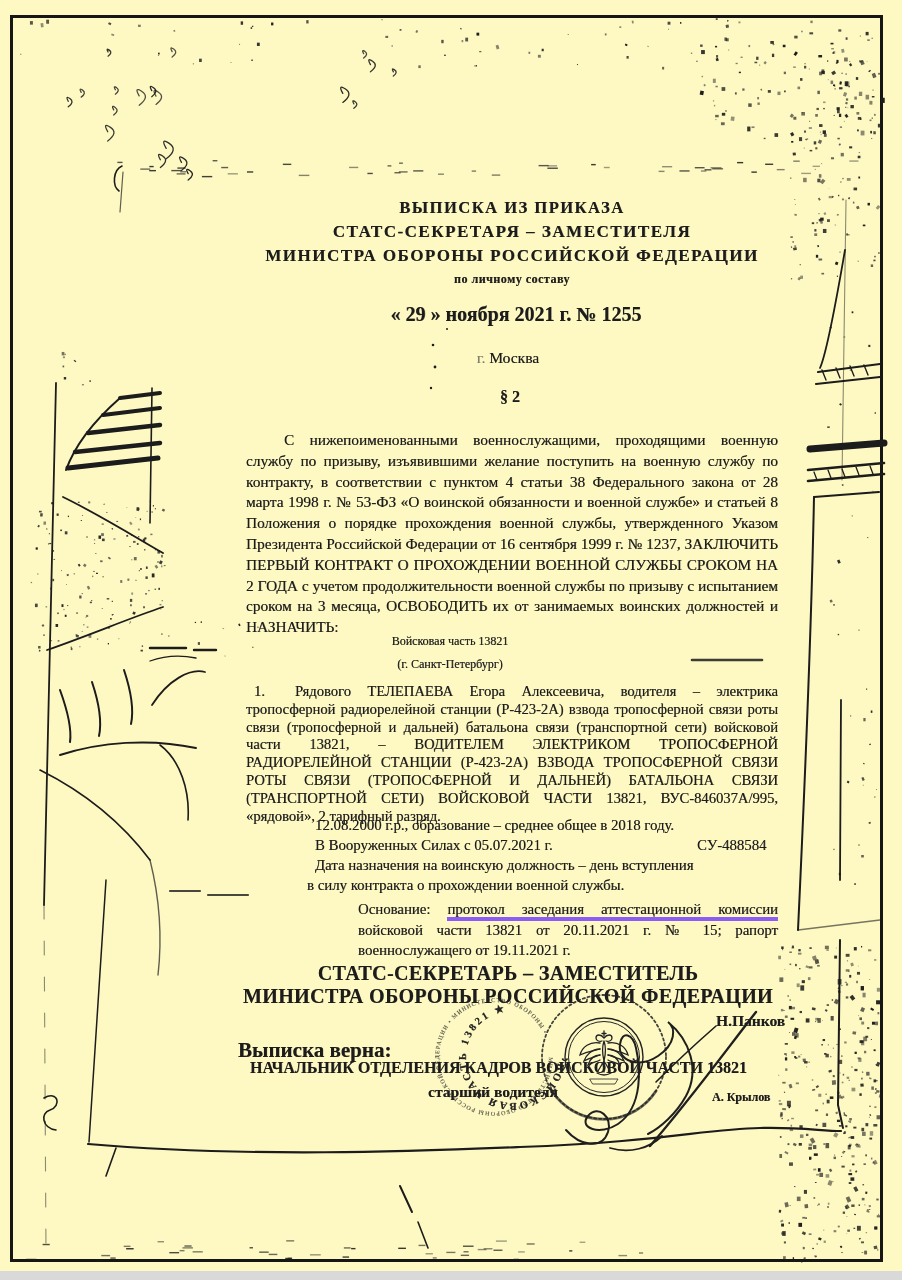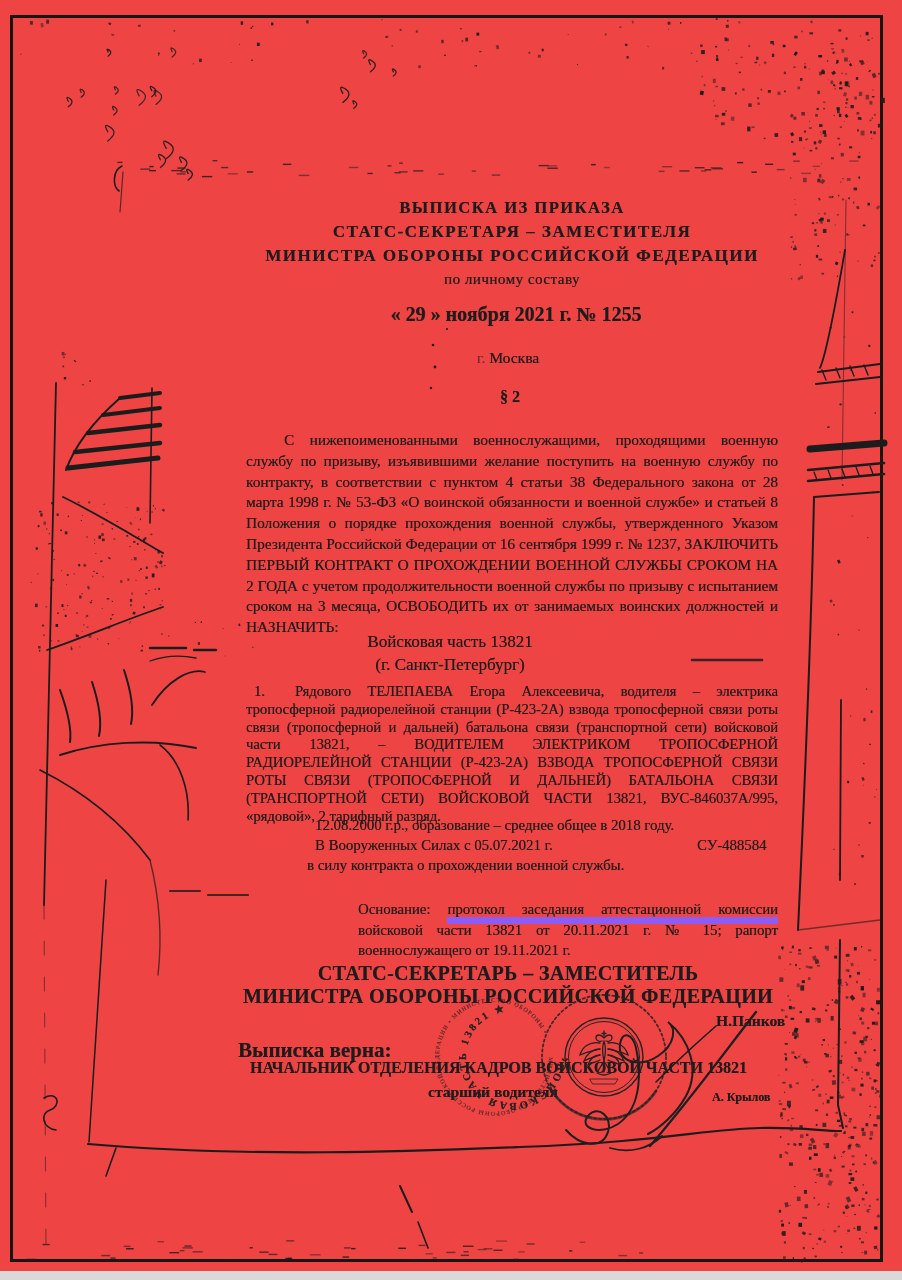--- a/index.html
+++ b/index.html
@@ -1,32 +1,32 @@
 <!DOCTYPE html>
 <html><head>
 <meta charset="utf-8">
 <style>
   html,body{margin:0;padding:0;background:#fff;width:902px;height:1280px;overflow:hidden}
-  .canvas{position:relative;width:902px;height:1280px;background:#ef4444;overflow:hidden;
+  .canvas{position:relative;width:902px;height:1280px;background:#fef9c3;overflow:hidden;
           font-family:"Liberation Serif","DejaVu Serif",serif;color:#1c1c1c}
   .frame{position:absolute;left:10px;top:15px;width:873px;height:1247px;border:3px solid #161616;box-sizing:border-box}
   .scanbar{position:absolute;left:0;top:1271px;width:902px;height:9px;background:#d9d9d9}
   .t{position:absolute;white-space:nowrap}
   .b{font-weight:bold}
   .ctr{text-align:center;white-space:normal}
   .j{text-align:justify;text-align-last:left;white-space:normal}
   .smudge{text-shadow:0.35px 0.25px 0 rgba(20,20,20,.55)}
   .hd1{font-size:16.5px;letter-spacing:1.5px;line-height:24px}
   .hd2{font-size:17px;letter-spacing:1.5px;line-height:24px}
-  .hd3{font-size:15px;letter-spacing:.5px;line-height:22px;font-weight:normal}
+  .hd3{font-size:12px;letter-spacing:.5px;line-height:22px;font-weight:bold}
   .body-par{font-size:15.3px;line-height:20.8px}
   .item-par{font-size:14.6px;line-height:17.8px}
   .sub{font-size:14.8px;line-height:20px}
   .num-gap{display:inline-block;width:30px}
-  .u-part{border-bottom:7px solid #8b5cf6}
+  .u-part{border-bottom:4px solid #8b5cf6}
   #art{position:absolute;left:0;top:0;pointer-events:none}
   .faint{opacity:.55}
   p{margin:6px}
 </style>
 </head>
 <body>
 
 <div class="canvas smudge">
 
   <div class="frame"></div>
@@ -43,35 +43,36 @@
 
   <div class="t ctr" style="left:208px;top:349px;width:600px;font-size:15.5px">
     <span class="faint">г.</span>
     <span>Москва</span>
   </div>
 
   <div class="t ctr b" style="left:210px;top:388px;width:600px;font-size:16px">§ 2</div>
 
   <p class="t j body-par" style="left:240px;top:424px;width:532px;text-indent:38px">С нижепоименованными военнослужащими, проходящими военную службу по призыву, изъявившими желание поступить на военную службу по контракту, в соответствии с пунктом 4 статьи 38 Федерального закона от 28 марта 1998 г. № 53-ФЗ «О воинской обязанности и военной службе» и статьей 8 Положения о порядке прохождения военной службы, утвержденного Указом Президента Российской Федерации от 16 сентября 1999 г. № 1237, ЗАКЛЮЧИТЬ ПЕРВЫЙ КОНТРАКТ О ПРОХОЖДЕНИИ ВОЕННОЙ СЛУЖБЫ СРОКОМ НА 2 ГОДА с учетом продолжительности военной службы по призыву с испытанием сроком на 3 месяца, ОСВОБОДИТЬ их от занимаемых воинских должностей и НАЗНАЧИТЬ:</p>
 
-  <div class="t ctr" style="left:150px;top:630px;width:600px;font-size:17px;line-height:23px">
+  <div class="t ctr" style="left:150px;top:630px;width:600px;font-size:12px;line-height:23px">
     <div>Войсковая часть 13821</div>
     <div>(г. Санкт-Петербург)</div>
   </div>
 
   <p class="t j item-par" style="left:240px;top:677px;width:532px;text-indent:8px">
     <span>1.</span><span class="num-gap"></span><span>Рядового ТЕЛЕПАЕВА Егора Алексеевича, водителя – электрика тропосферной радиорелейной станции (Р-423-2А) взвода тропосферной связи роты связи (тропосферной и дальней) батальона связи (транспортной сети) войсковой части 13821, – ВОДИТЕЛЕМ ЭЛЕКТРИКОМ ТРОПОСФЕРНОЙ РАДИОРЕЛЕЙНОЙ СТАНЦИИ (Р-423-2А) ВЗВОДА ТРОПОСФЕРНОЙ СВЯЗИ РОТЫ СВЯЗИ (ТРОПОСФЕРНОЙ И ДАЛЬНЕЙ) БАТАЛЬОНА СВЯЗИ (ТРАНСПОРТНОЙ СЕТИ) ВОЙСКОВОЙ ЧАСТИ 13821, ВУС-846037А/995, «рядовой», 2 тарифный разряд.</span>
   </p>
 
   <div class="t sub" style="left:315px;top:815px;width:457px">
     <div>12.08.2000 г.р., образование – среднее общее в 2018 году.</div>
     <div>
       <span>В Вооруженных Силах с 05.07.2021 г.</span>
       <span style="position:absolute;left:382px">СУ-488584</span>
     </div>
+    <div>Дата назначения на воинскую должность – день вступления</div>
     <div style="margin-left:-8px">в силу контракта о прохождении военной службы.</div>
   </div>
 
   <p class="t j sub" style="left:352px;top:893px;width:420px;line-height:20.6px">
     <span>Основание: </span><span class="u-part">протокол заседания аттестационной комиссии</span><span> войсковой части 13821 от 20.11.2021 г. № 15; рапорт военнослужащего от 19.11.2021 г.</span>
   </p>
 
   <div class="t ctr b" style="left:208px;top:962px;width:600px;font-size:20px;line-height:23px;letter-spacing:.4px">
     <div>СТАТС-СЕКРЕТАРЬ – ЗАМЕСТИТЕЛЬ</div>
     <div>МИНИСТРА ОБОРОНЫ РОССИЙСКОЙ ФЕДЕРАЦИИ</div>

